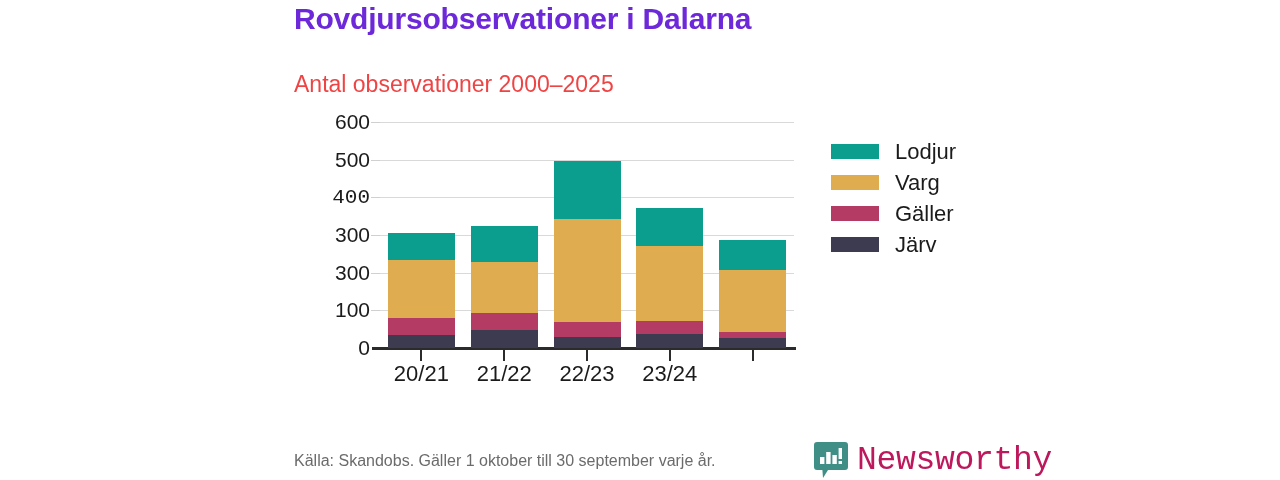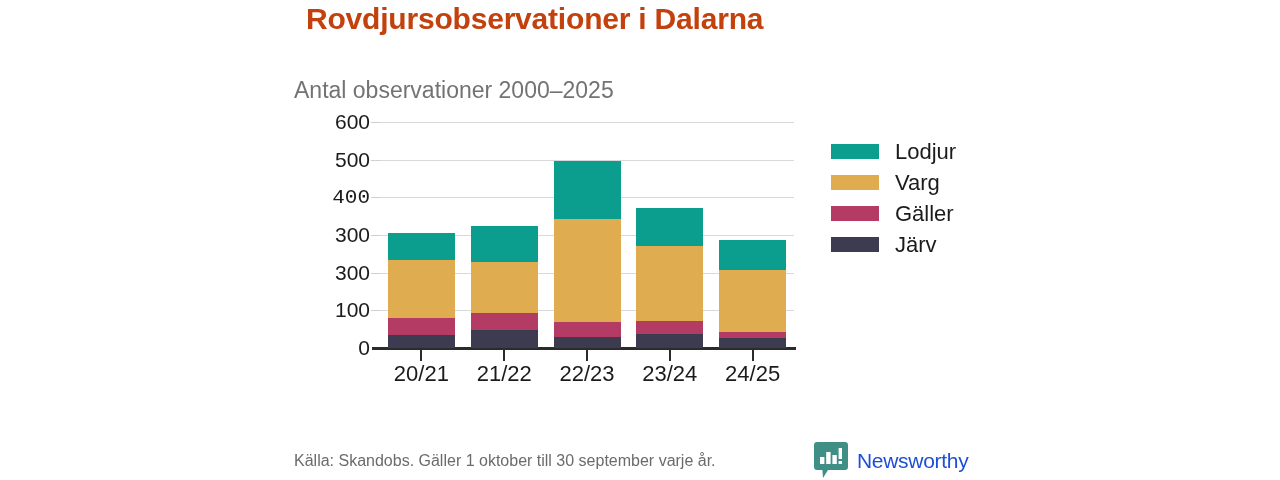--- a/index.html
+++ b/index.html
@@ -17,31 +17,30 @@
   }
 
   
   #chart-title {
     position: absolute;
     left: 294px;
     top: 2px;
     font-size: 30px;
     font-weight: bold;
     letter-spacing: -0.2px;
-    color: #c2410c;
-    white-space: nowrap;
-    margin-left: 12px;
+    color: #6d28d9;
+    white-space: nowrap;
   }
   #chart-subtitle {
     position: absolute;
     left: 294px;
-    top: 77px;
+    top: 71px;
     font-size: 23px;
     font-weight: normal;
-    color: #737373;
+    color: #ef4444;
     white-space: nowrap;
   }
 
   
   #plot-wrap {
     position: absolute;
     left: 0;
     top: 0;
     width: 1280px;
     height: 480px;
@@ -173,24 +172,25 @@
     display: flex;
     align-items: center;
   }
   #logo-mark {
     width: 34px;
     height: 36px;
     flex: 0 0 auto;
     margin-right: 9px;
   }
   #logo-wordmark {
-    font-size: 21px;
-    color: #1d4ed8;
+    font-size: 33px;
+    color: #be185d;
     letter-spacing: -0.3px;
     line-height: 1;
+    font-family: Liberation Mono, monospace;
   }
 </style>
 </head>
 <body>
 
 <div id="plot-wrap">
 
   <div id="chart-title">Rovdjursobservationer i Dalarna</div>
   <div id="chart-subtitle">Antal observationer 2000–2025</div>
 
@@ -263,21 +263,20 @@
       <div class="x-tick-label" style="left: 609.8px; width: 120px;">23/24</div>
       <div class="bar-group" style="left: 719.1px; width: 67px; height: 480px;">
         <div class="bar-stack">
           <div class="bar-seg" style="height: 30.1333px; background: rgb(11, 158, 142);"></div>
           <div class="bar-seg" style="height: 62.15px; background: rgb(224, 172, 80);"></div>
           <div class="bar-seg" style="height: 6.02667px; background: rgb(179, 59, 100);"></div>
           <div class="bar-seg" style="height: 9.79333px; background: rgb(61, 59, 79);"></div>
         </div>
       </div>
       <div class="x-tick" style="left: 751.6px; background: rgb(43, 43, 43);"></div>
-      <div class="x-tick-label" style="left: 692.6px; width: 120px;">24/25</div>
     </div>
 
   <div id="legend">
       <div class="legend-item">
         <span class="legend-swatch" style="background: rgb(11, 158, 142);"></span>
         <span class="legend-label">Lodjur</span>
       </div>
       <div class="legend-item">
         <span class="legend-swatch" style="background: rgb(224, 172, 80);"></span>
         <span class="legend-label">Varg</span>

